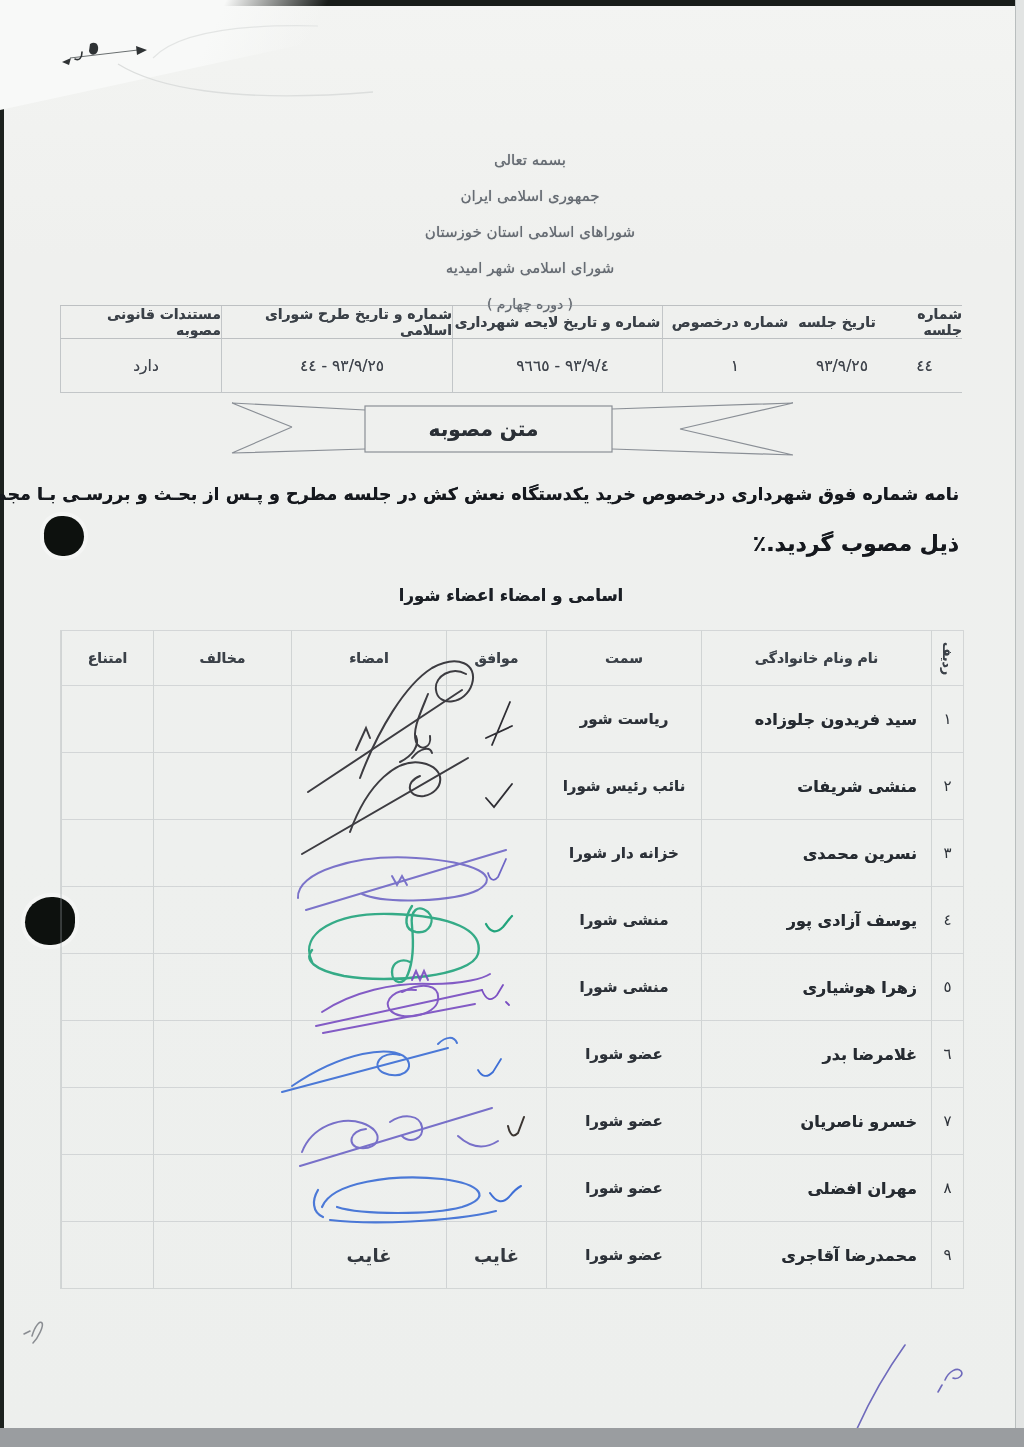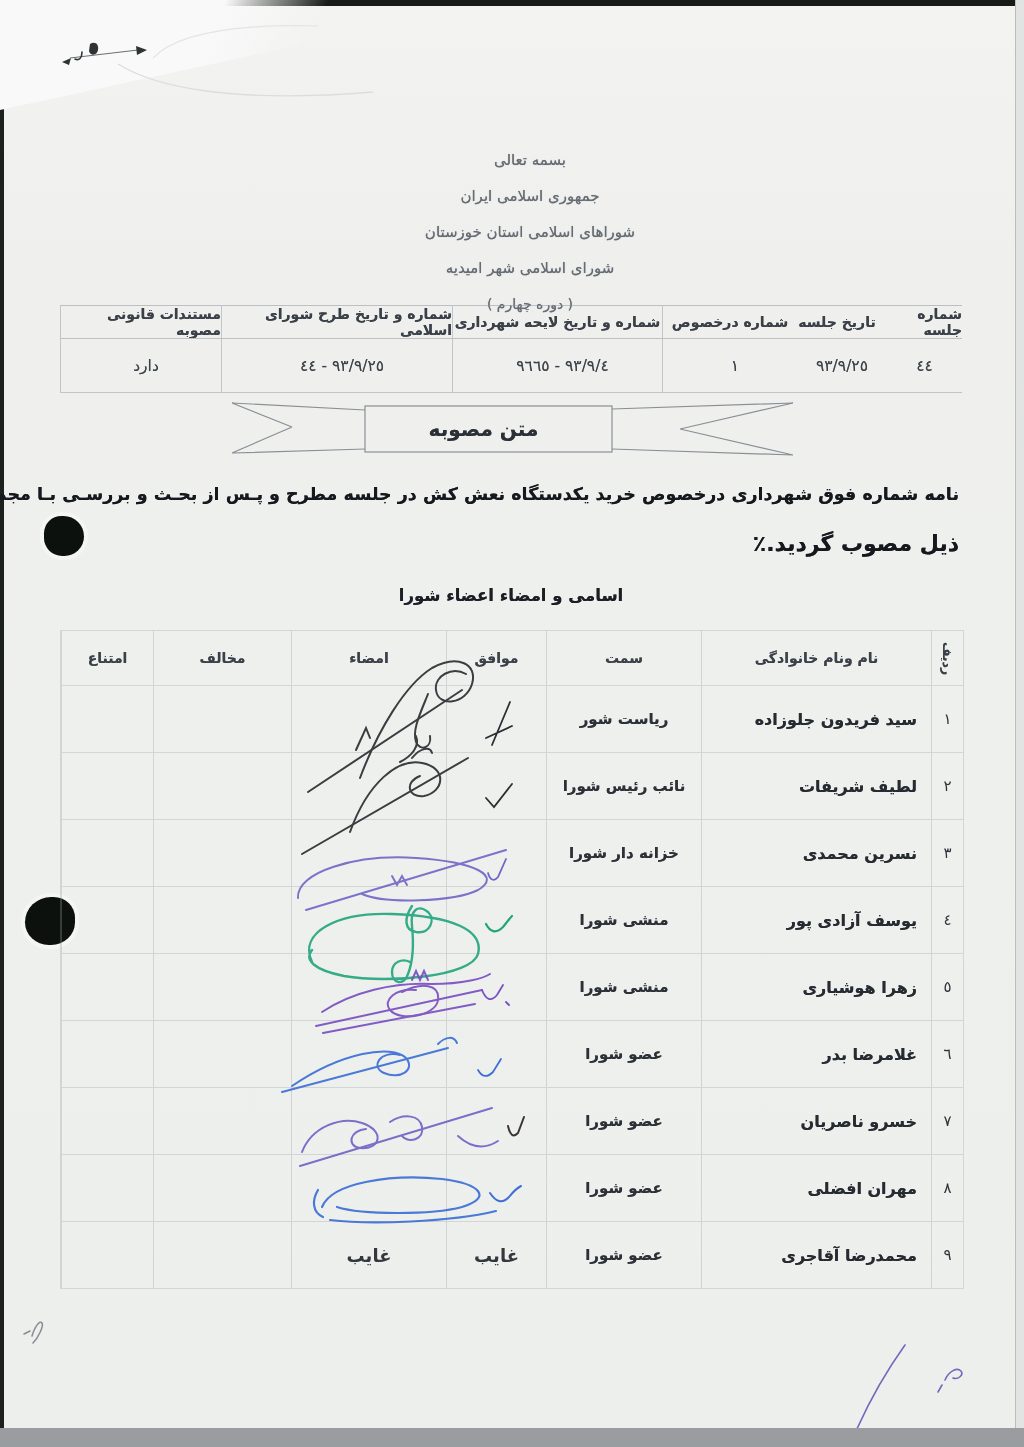--- a/index.html
+++ b/index.html
@@ -141,21 +141,21 @@
 
     <div class="c num">١</div>
     <div class="c name">سید فریدون جلوزاده</div>
     <div class="c pos">ریاست شور</div>
     <div class="c"></div>
     <div class="c"></div>
     <div class="c"></div>
     <div class="c"></div>
 
     <div class="c num">٢</div>
-    <div class="c name">لطیف شریفات</div>
+    <div class="c name">منشی شریفات</div>
     <div class="c pos">نائب رئیس شورا</div>
     <div class="c"></div>
     <div class="c"></div>
     <div class="c"></div>
     <div class="c"></div>
 
     <div class="c num">٣</div>
     <div class="c name">نسرین محمدی</div>
     <div class="c pos">خزانه دار شورا</div>
     <div class="c"></div>

